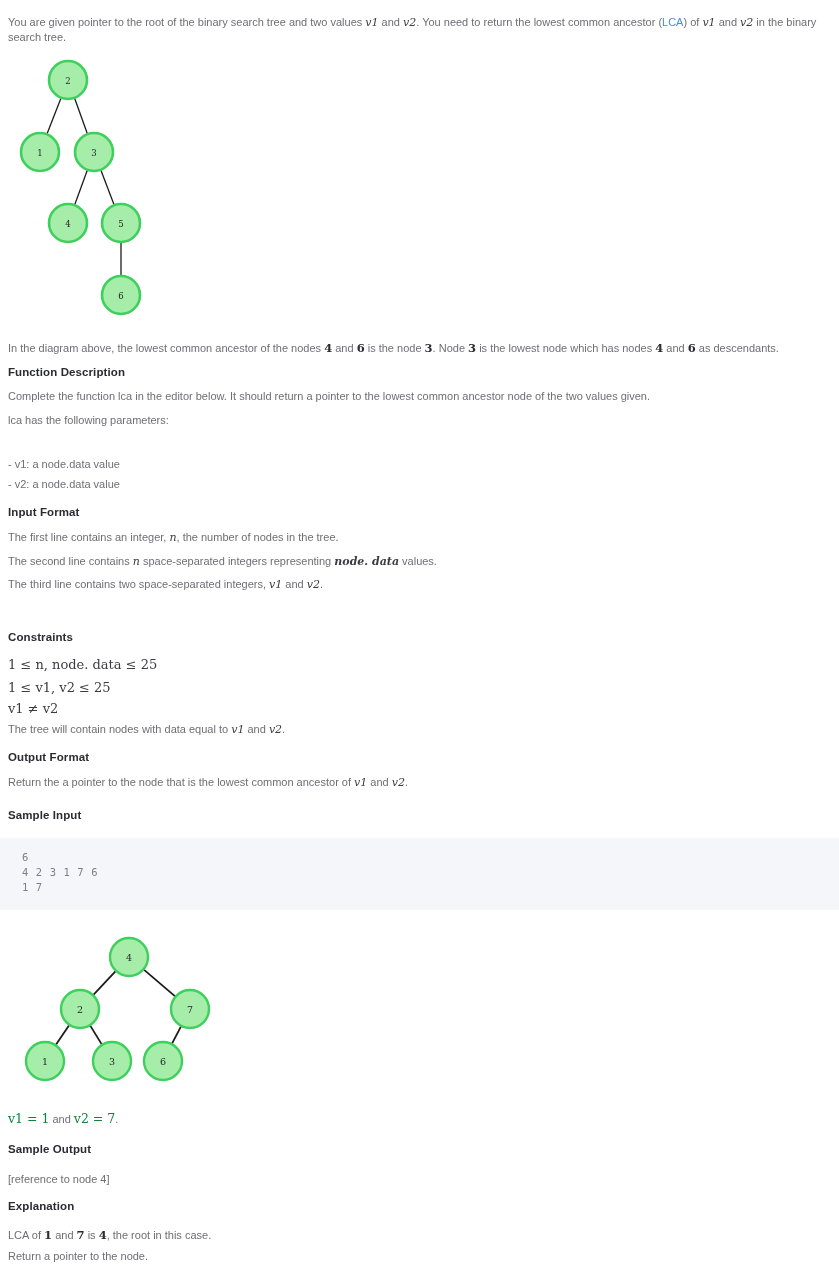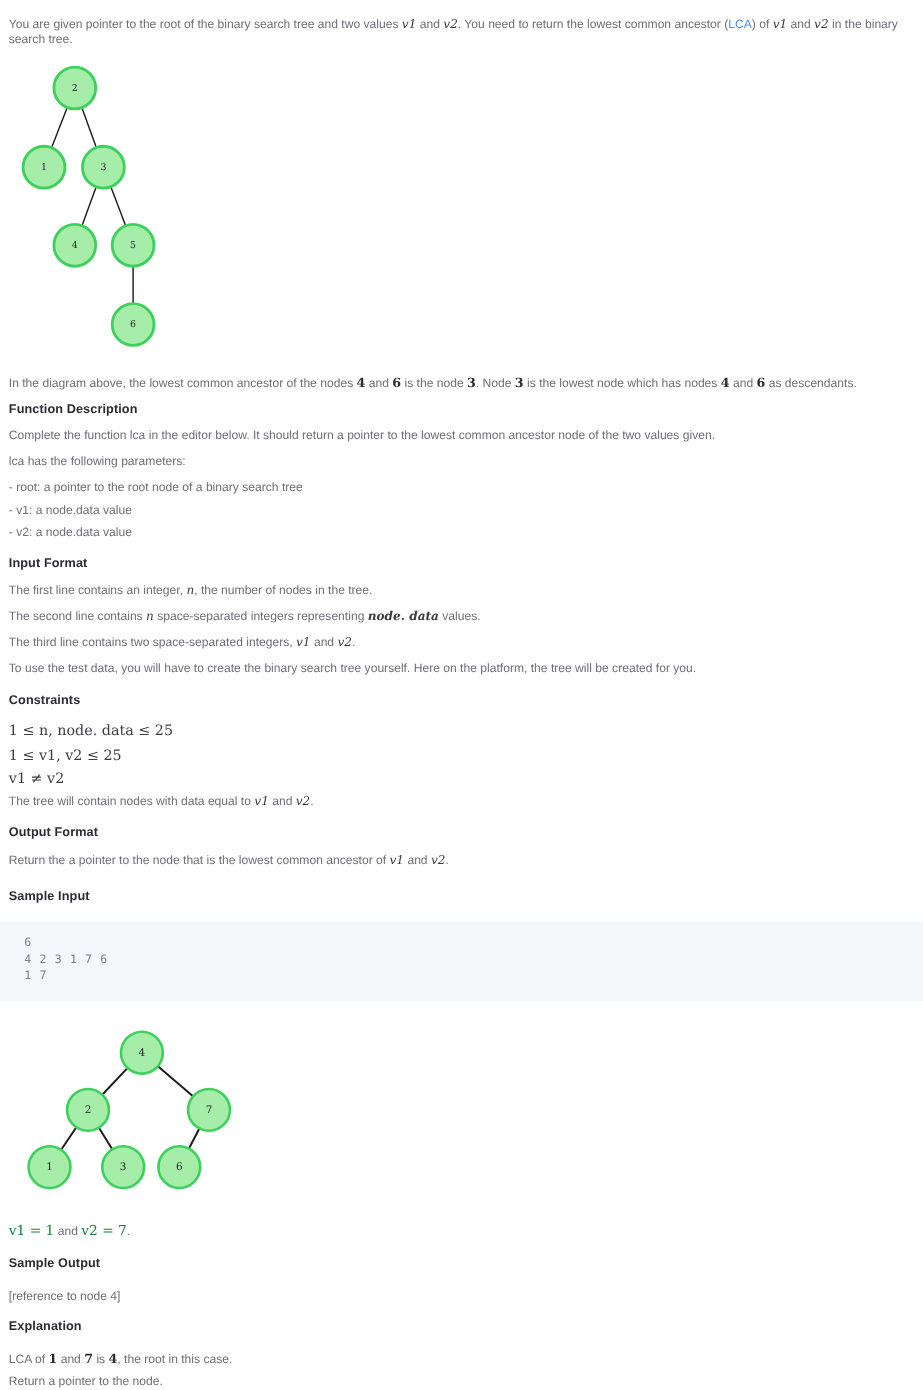--- a/index.html
+++ b/index.html
@@ -150,41 +150,39 @@
   <p class="para abs" style="left:8px; top:341px; width:824px;">
     <span>In the diagram above, the lowest common ancestor of the nodes </span><span class="mathb">4</span><span> and </span><span class="mathb">6</span><span> is the node </span><span class="mathb">3</span><span>. Node </span><span class="mathb">3</span><span> is the lowest node which has nodes </span><span class="mathb">4</span><span> and </span><span class="mathb">6</span><span> as descendants.</span>
   </p>
 
   <h3 class="heading abs" style="left:8px; top:365px;">Function Description</h3>
 
   <p class="para abs" style="left:8px; top:389px; width:824px;">Complete the function lca in the editor below. It should return a pointer to the lowest common ancestor node of the two values given.</p>
 
   <p class="para abs" style="left:8px; top:413px; width:824px;">lca has the following parameters:</p>
 
-  <p class="para abs" style="left:8px; top:436px; width:824px;">- root: a pointer to the root node of a binary search tree</p>
 
   <p class="para abs" style="left:8px; top:457px; width:824px;">- v1: a node.data value</p>
 
   <p class="para abs" style="left:8px; top:477px; width:824px;">- v2: a node.data value</p>
 
   <h3 class="heading abs" style="left:8px; top:505px;text-align:center;">Input Format</h3>
 
   <p class="para abs" style="left:8px; top:530px; width:824px;">
     <span>The first line contains an integer, </span><span class="mathi">n</span><span>, the number of nodes in the tree.</span>
   </p>
 
   <p class="para abs" style="left:8px; top:554px; width:824px;">
     <span>The second line contains </span><span class="mathi">n</span><span> space-separated integers representing </span><span class="mathi" style="font-weight:bold;">node. data</span><span> values.</span>
   </p>
 
   <p class="para abs" style="left:8px; top:577px; width:824px;">
     <span>The third line contains two space-separated integers, </span><span class="mathi">v1</span><span> and </span><span class="mathi">v2</span><span>.</span>
   </p>
 
-  <p class="para abs" style="left:8px; top:601px; width:824px;">To use the test data, you will have to create the binary search tree yourself. Here on the platform, the tree will be created for you.</p>
 
   <h3 class="heading abs" style="left:8px; top:630px;">Constraints</h3>
 
   <div class="constraint-line abs" style="left:8px; top:655px;">1 ≤ n, node. data ≤ 25</div>
 
   <div class="constraint-line abs" style="left:8px; top:678px;">1 ≤ v1, v2 ≤ 25</div>
 
   <div class="constraint-line abs" style="left:8px; top:699px;">v1 ≠ v2</div>
 
   <p class="para abs" style="left:8px; top:722px; width:824px;">

